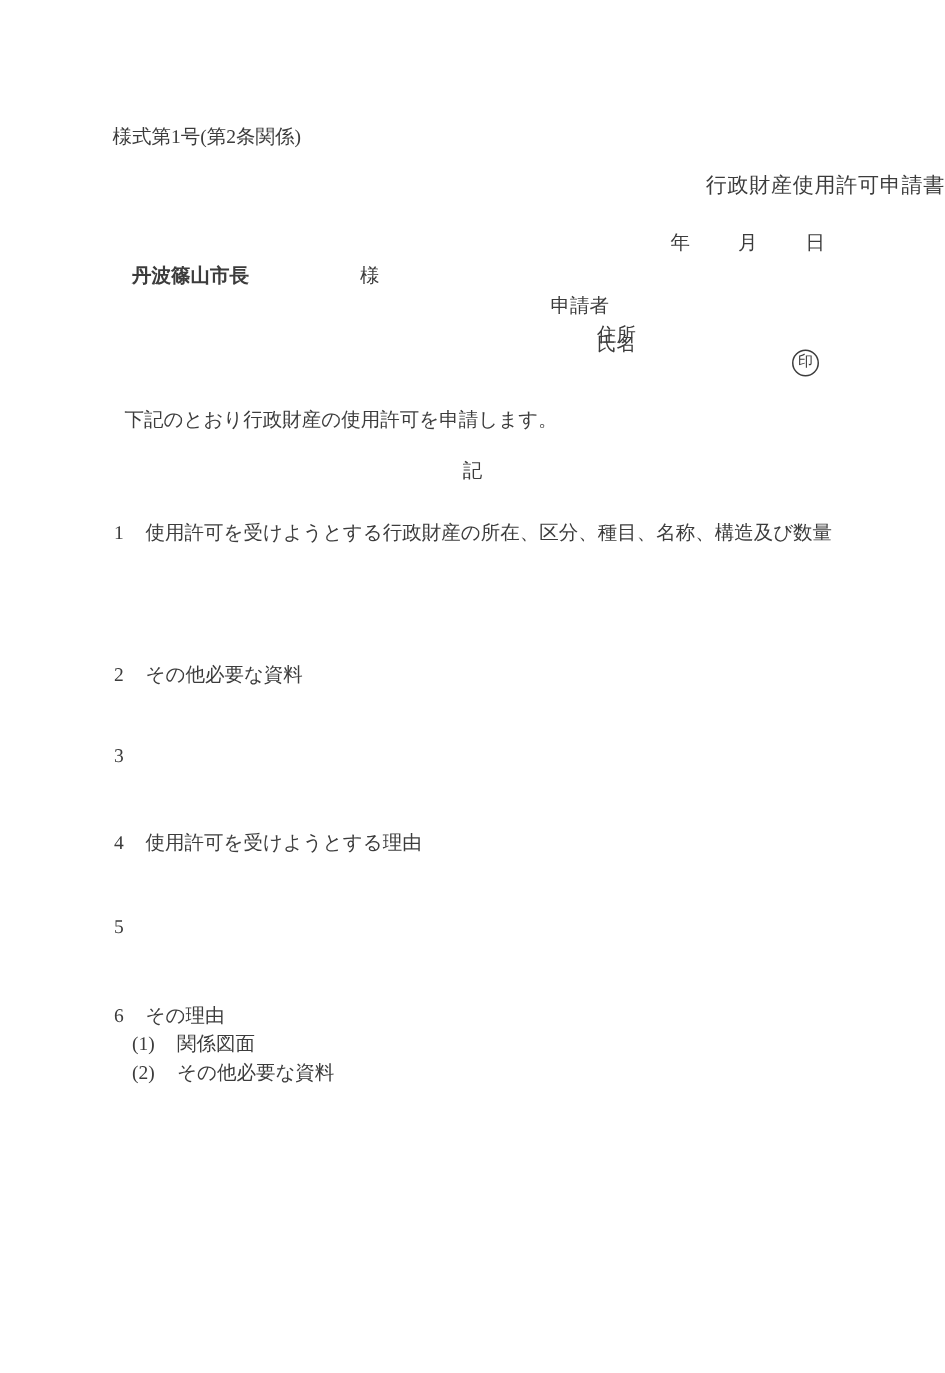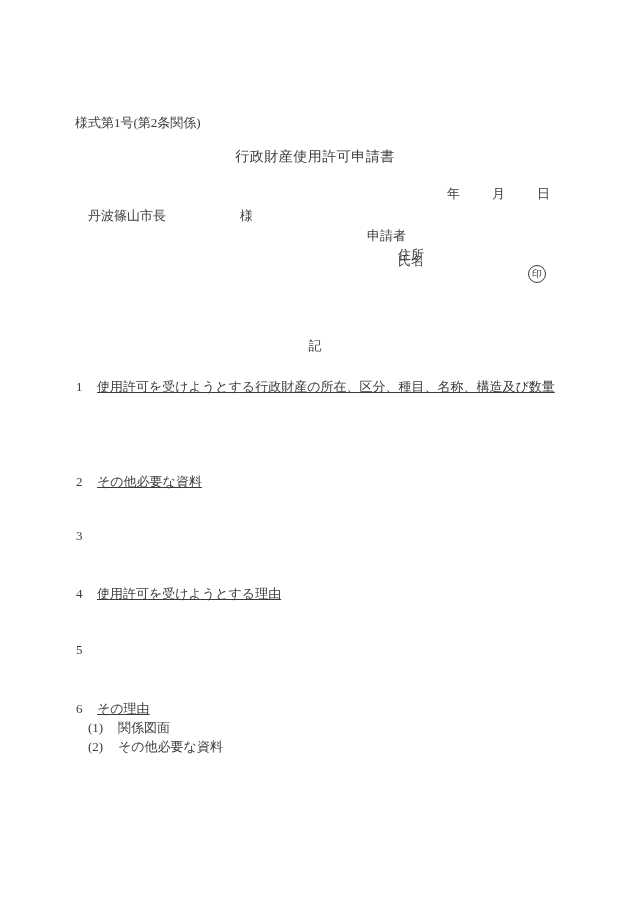--- a/index.html
+++ b/index.html
@@ -10,45 +10,45 @@
   .page{
     position:relative;
     width:630px;
     height:915px;
     background:var(--page-bg);
     font-family:"Liberation Serif","DejaVu Serif",serif;
     color:var(--text-color);
     font-size:13px;
     overflow:hidden;
   }
-  .abs{position:absolute;white-space:nowrap;line-height:14px;margin-top:32px;}
+  .abs{position:absolute;white-space:nowrap;line-height:14px;}
   .form-number{left:75px;top:84px;}
-  .doc-title{left:0;top:118px;width:630px;text-align:center;font-size:14px;letter-spacing:0.5px;}
+  .doc-title{left:0;top:118px;width:630px;text-align:right;font-size:14px;letter-spacing:0.5px;}
   .date-line{left:0;top:155px;width:630px;height:16px;}
   .date-line .y{position:absolute;left:447px;}
   .date-line .m{position:absolute;left:492px;}
   .date-line .d{position:absolute;left:537px;}
-  .addressee-name{left:88px;top:177px;}
+  .addressee-name{left:88px;top:177px;font-weight:bold;}
   .addressee-honorific{left:240px;top:177px;}
   .applicant-label{left:367px;top:197px;}
   .address-label{left:398px;top:216px;}
   .name-label{left:398px;top:222px;}
   .seal{
     left:528px;top:233px;
     width:16px;height:16px;
     border:1px solid var(--text-color);
     border-radius:50%;
     font-size:10px;line-height:16px;
     text-align:center;
   }
   .declaration{left:83px;top:273px;}
   .record-marker{left:0;top:307px;width:630px;text-align:center;}
   .item{left:0;width:630px;height:16px;}
   .item .num{position:absolute;left:76px;}
-  .item .txt{position:absolute;left:97px;text-decoration:underline;}
+  .item .txt{position:absolute;left:97px;}
   .subitem{left:0;width:630px;height:16px;}
   .subitem .num{position:absolute;left:88px;}
   .subitem .txt{position:absolute;left:118px;}
 </style>
 </head>
 <body>
 
 <div class="page">
 
   <div class="abs form-number">様式第1号(第2条関係)</div>
@@ -65,20 +65,21 @@
   <div class="abs addressee-honorific">様</div>
 
   <div class="abs applicant-label">申請者</div>
   <div class="abs address-label">住所</div>
   <div class="abs name-label">氏名</div>
 
   <div class="abs seal">
     <span>印</span>
   </div>
 
+  <div class="abs declaration">下記のとおり行政財産の使用許可を申請します。</div>
 
   <div class="abs record-marker">記</div>
 
   <div class="abs item" style="top:348px">
     <span class="num">1</span>
     <span class="txt">使用許可を受けようとする行政財産の所在、区分、種目、名称、構造及び数量</span>
   </div>
 
   <div class="abs item" style="top:443px">
     <span class="num">2</span>

